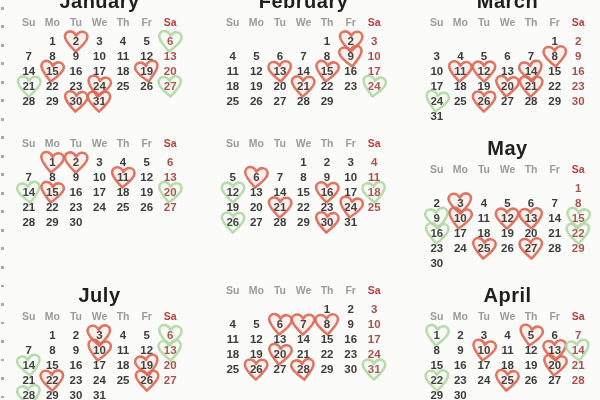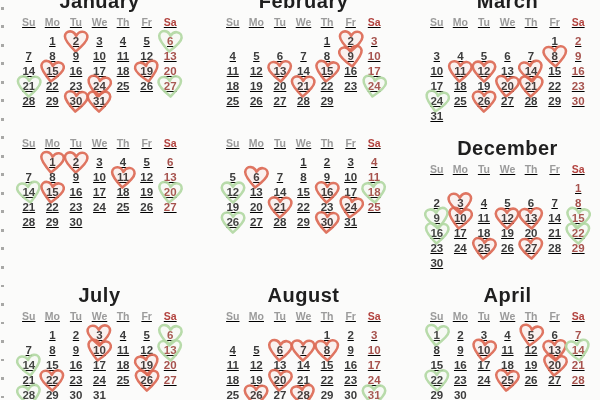--- a/index.html
+++ b/index.html
@@ -44,21 +44,20 @@
     text-align: center;
     font-size: 20px;
     font-weight: 800;
     letter-spacing: 0.5px;
     color: var(--title, #1f1f1f);
   }
   .wd-row, .days-grid {
     display: grid;
     grid-template-columns: repeat(7, 1fr);
     width: 165px;
-    text-decoration: underline;
   }
   .wd-cell {
     height: 16px; line-height: 16px;
     text-align: center;
     font-size: 10.5px;
     font-weight: 700;
     color: var(--wd, #9b9b9b);
   }
   .wd-cell.sat { color: var(--sahead, #b2423e); }
   .days-grid { margin-top: 4px; }
@@ -390,21 +389,21 @@
           <div class="day-cell"><span>27</span></div>
           <div class="day-cell"><span>28</span></div>
           <div class="day-cell"><span>29</span></div>
           <div class="day-cell"><span>30</span><svg viewBox="0 0 24 22" class="heart" style="transform: translate(-50%, -52%) rotate(4deg);">
               <path d="M12 20 C5.5 14 2 10.2 2 6.8 C2 4.2 4 2.2 6.6 2.2 C8.8 2.2 10.9 3.8 12 6 C13.1 3.8 15.2 2.2 17.4 2.2 C20 2.2 22 4.2 22 6.8 C22 10.2 18.5 14 12 20 Z" fill="#dd6a55" fill-opacity="0.07" stroke="#dd6a55" stroke-width="2.3" stroke-linejoin="round"></path>
             </svg></div>
           <div class="day-cell"><span>31</span></div>
         </div>
       </div>
       <div class="month">
-        <div class="month-title">December</div>
+        <div class="month-title">May</div>
         <div class="wd-row">
           <span class="wd-cell">Su</span>
           <span class="wd-cell">Mo</span>
           <span class="wd-cell">Tu</span>
           <span class="wd-cell">We</span>
           <span class="wd-cell">Th</span>
           <span class="wd-cell">Fr</span>
           <span class="wd-cell sat">Sa</span>
         </div>
         <div class="days-grid">
@@ -526,21 +525,20 @@
           <div class="day-cell sat"><span>27</span></div>
           <div class="day-cell"><span>28</span><svg viewBox="0 0 24 22" class="heart" style="transform: translate(-50%, -52%) rotate(-7deg);">
               <path d="M12 20 C5.5 14 2 10.2 2 6.8 C2 4.2 4 2.2 6.6 2.2 C8.8 2.2 10.9 3.8 12 6 C13.1 3.8 15.2 2.2 17.4 2.2 C20 2.2 22 4.2 22 6.8 C22 10.2 18.5 14 12 20 Z" fill="#b3d9a4" fill-opacity="0.07" stroke="#b3d9a4" stroke-width="2.3" stroke-linejoin="round"></path>
             </svg></div>
           <div class="day-cell"><span>29</span></div>
           <div class="day-cell"><span>30</span></div>
           <div class="day-cell"><span>31</span></div>
         </div>
       </div>
       <div class="month">
-        <div class="month-title">August</div>
         <div class="wd-row">
           <span class="wd-cell">Su</span>
           <span class="wd-cell">Mo</span>
           <span class="wd-cell">Tu</span>
           <span class="wd-cell">We</span>
           <span class="wd-cell">Th</span>
           <span class="wd-cell">Fr</span>
           <span class="wd-cell sat">Sa</span>
         </div>
         <div class="days-grid">

